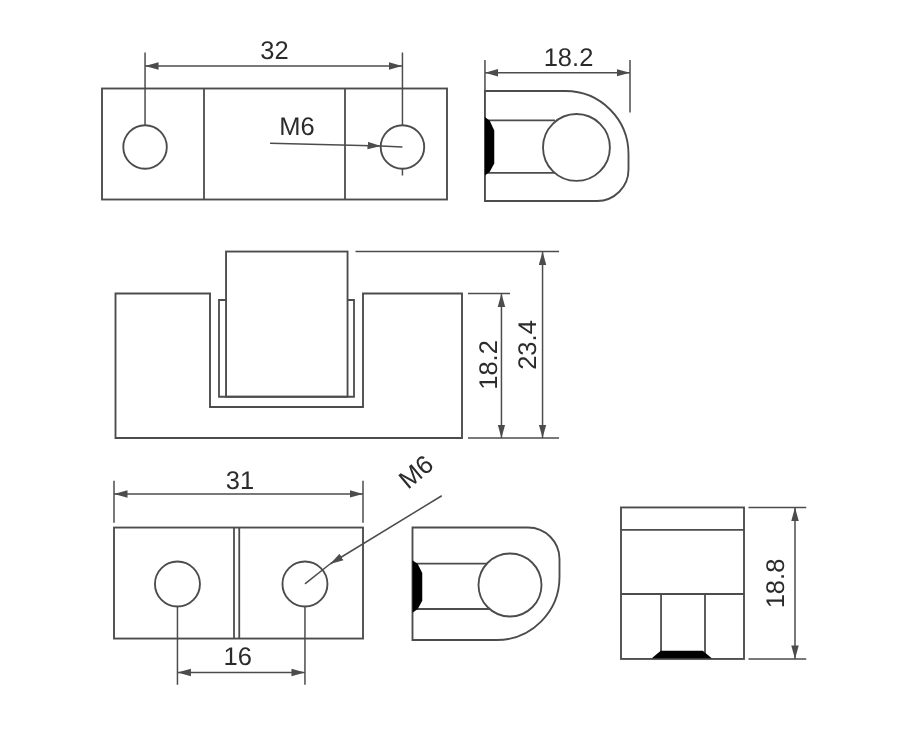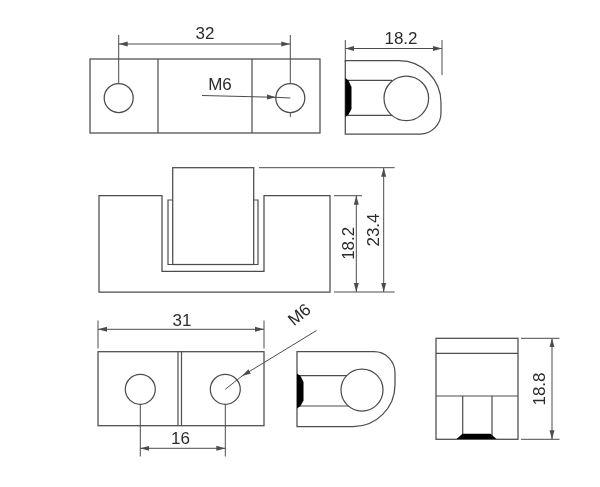--- a/index.html
+++ b/index.html
@@ -1,17 +1,17 @@
 <!DOCTYPE html>
 <html style="--bg: #ffffff; --line: #4c4c4c; --text: #2b2b2b; --section: #000000;"><head>
 <meta charset="utf-8">
 <style>
   html, body { margin: 0; padding: 0; }
   body { width: 600px; height: 487px; background: var(--bg, #ffffff); overflow: hidden; }
-  .stage { width: 553px; height: 487px; position: relative; padding-left: 22px; }
+  .stage { width: 553px; height: 487px; position: relative; }
   svg { display: block; }
   
   .s  { stroke: var(--line, #4c4c4c); stroke-width: 1.25; fill: #ffffff; }
   
   .o  { stroke: var(--line, #4c4c4c); stroke-width: 1.2; fill: none; }
   
   .d  { stroke: var(--line, #4c4c4c); stroke-width: 1; fill: none; }
   
   .b  { fill: var(--section, #000000); stroke: none; }
   text {

